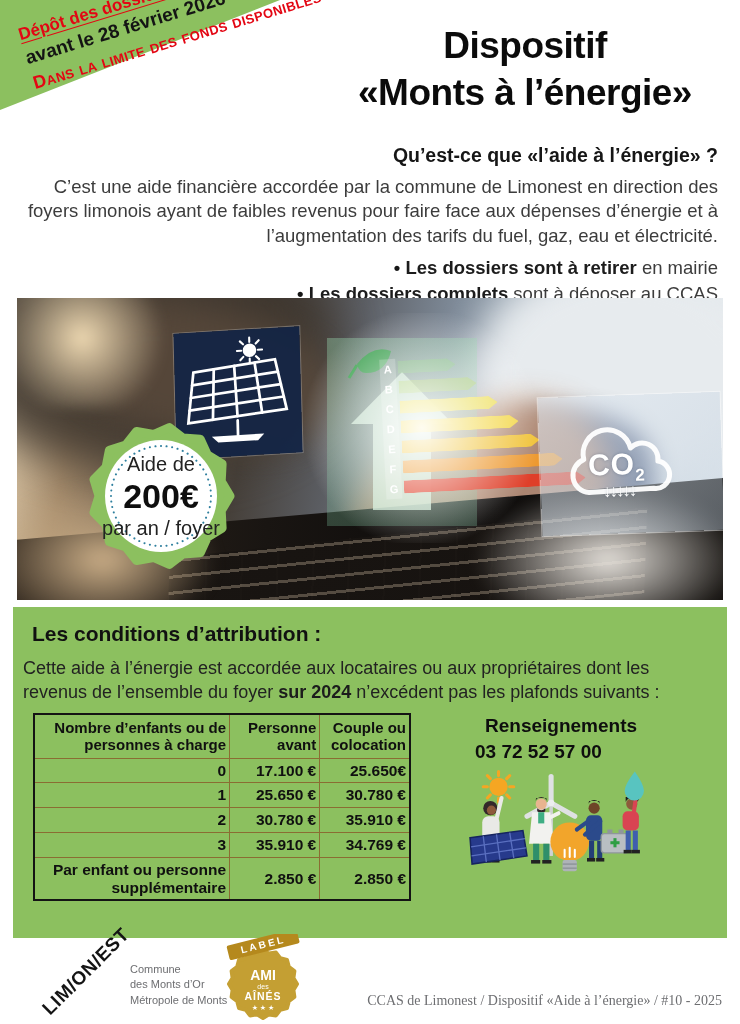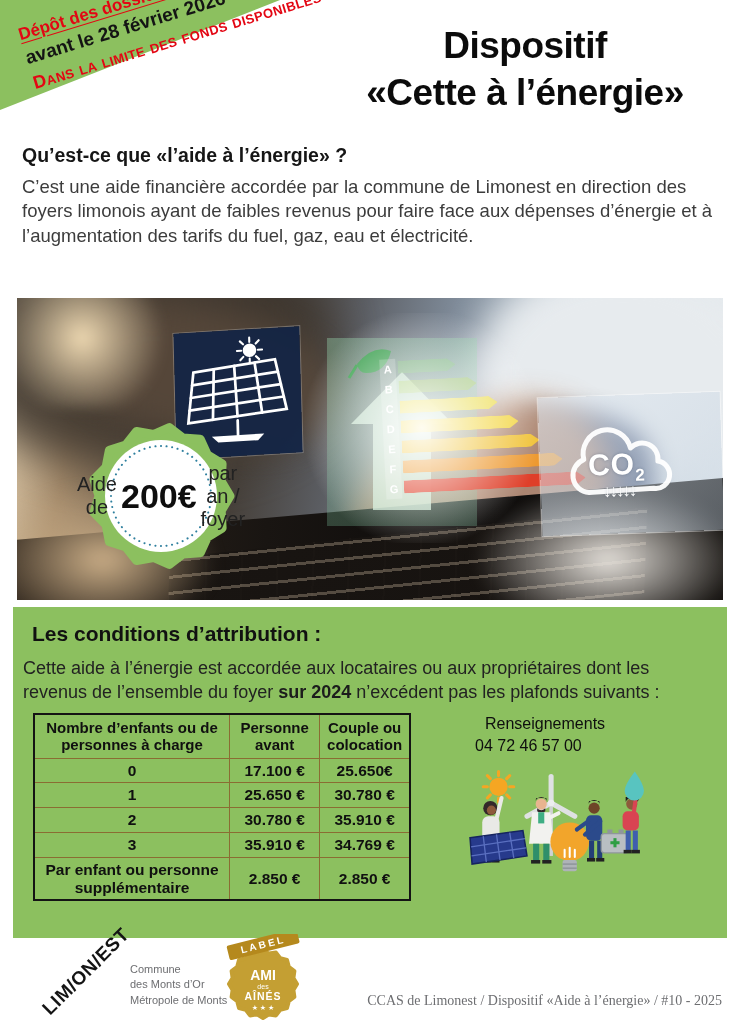--- a/index.html
+++ b/index.html
@@ -11,21 +11,21 @@
   .ribbon{position:absolute;top:26px;left:16px;transform:rotate(-17deg);transform-origin:0 0;white-space:nowrap;}
   .ribbon .l1{color:var(--red);font-size:17px;font-weight:700;text-decoration:underline;text-underline-offset:3px;}
   .ribbon .l2{color:#141414;font-size:19px;font-weight:800;margin-top:3px;}
   .ribbon .l3{color:var(--red);font-size:18px;font-weight:800;font-variant:small-caps;letter-spacing:.4px;margin-top:5px;}
 
   
   .title{position:absolute;top:22px;left:320px;width:410px;text-align:center;color:#0b0b0b;
          font-weight:800;font-size:37px;line-height:1.28;letter-spacing:-.5px;}
 
   
-  .intro{position:absolute;left:22px;top:144px;width:702px;color:#3c3c3c;}
+  .intro{position:absolute;left:16px;top:144px;width:702px;color:#3c3c3c;text-align:right;}
   .intro .question{font-size:19.5px;font-weight:700;color:#161616;margin-bottom:8px;}
   .intro .para{font-size:18.5px;line-height:1.32;}
   .intro ul{margin:7px 0 0 0;padding:0;}
   .intro li{list-style:none;font-size:18.5px;line-height:1.42;}
   .intro li::before{content:"• ";font-weight:700;color:#161616;}
   .b{font-weight:700;color:#1c1c1c;}
 
   
   .photo{position:absolute;left:17px;top:298px;width:706px;height:302px;overflow:hidden;
          background:linear-gradient(100deg,#e5d2b2 0%,#a78d6d 10%,#6e5e4c 20%,#46403a 33%,
@@ -76,35 +76,35 @@
          background:linear-gradient(135deg,rgba(226,234,242,.60),rgba(186,202,218,.42));
          box-shadow:0 0 0 1px rgba(255,255,255,.45);}
   .co2-text{position:absolute;left:48px;top:52px;color:#fff;font-weight:700;font-size:30px;letter-spacing:1px;
          text-shadow:0 0 3px rgba(40,60,90,.35);}
   .co2-text sub{font-size:17px;}
   .co2-arrows{position:absolute;left:62px;top:86px;color:#fff;font-weight:700;font-size:17px;letter-spacing:-2px;
          text-shadow:0 0 3px rgba(40,60,90,.35);}
 
   
   .badge{position:absolute;left:83px;top:418px;width:156px;height:156px;}
-  .badge .txt{position:absolute;left:0;top:0;width:156px;height:156px;display:flex;flex-direction:row;
+  .badge .txt{position:absolute;left:0;top:0;width:156px;height:156px;display:flex;flex-direction:column;
         justify-content:center;align-items:center;text-align:center;}
   .badge .t1,.badge .t3{font-size:20px;color:#222;}
   .badge .t2{font-size:34px;font-weight:800;color:#0e0e0e;margin:1px 4px;}
 
   
   .conditions{position:absolute;left:13px;top:607px;width:714px;height:331px;background:var(--green);color:#1d1d1d;}
   .conditions .head{position:absolute;left:19px;top:15px;font-size:21px;font-weight:700;color:#111;}
   .conditions .ctext{position:absolute;left:10px;top:50px;width:692px;font-size:18px;line-height:1.32;color:#222;}
   .ctable{position:absolute;left:20px;top:106px;width:378px;border-collapse:collapse;border:2.5px solid #141414;}
-  .ctable th,.ctable td{border:1.6px solid #8a6d33;text-align:center;color:#101010;margin-top:26px;}
+  .ctable th,.ctable td{border:1.6px solid #8a6d33;text-align:right;color:#101010;margin-top:26px;}
   .ctable th{font-size:15px;font-weight:700;line-height:1.15;padding:4px 3px;}
   .ctable td{font-size:15.5px;font-weight:700;line-height:1.15;padding:3px 3px;}
   .ctable col.c1{width:52%;} .ctable col.c2{width:24%;} .ctable col.c3{width:24%;}
-  .contact{position:absolute;left:462px;top:106px;font-size:16px;font-weight:400;color:#0e0e0e;line-height:1.35;}
+  .contact{position:absolute;left:462px;top:106px;font-size:19px;font-weight:700;color:#0e0e0e;line-height:1.35;}
   .contact .lbl{padding-left:10px;}
   .illu{position:absolute;left:455px;top:163px;}
 
   
   .logo-wrap{position:absolute;left:30px;top:942px;width:110px;height:78px;}
   .logo-wrap span{position:absolute;left:8px;top:62px;transform:rotate(-45deg);transform-origin:0 0;
         font-size:19px;font-weight:800;letter-spacing:.5px;color:#141414;white-space:nowrap;}
   .commune{position:absolute;left:130px;top:962px;font-size:11px;line-height:1.4;color:#6d6e71;}
   .commune span{display:block;}
   .gold-badge{position:absolute;left:221px;top:934px;width:84px;height:88px;}
@@ -118,26 +118,30 @@
 
 <div class="corner"></div>
 <div class="ribbon">
   <div class="l1">Dépôt des dossiers</div>
   <div class="l2">avant le 28 février 2026</div>
   <div class="l3">Dans la limite des fonds disponibles</div>
 </div>
 
 <div class="title">
   <div>Dispositif</div>
-  <div>«Cette à l’énergie»</div>
+  <div>«Monts à l’énergie»</div>
 </div>
 
 <div class="intro">
   <div class="question">Qu’est-ce que «l’aide à l’énergie» ?</div>
   <div class="para">C’est une aide financière accordée par la commune de Limonest en direction des foyers limonois ayant de faibles revenus pour faire face aux dépenses d’énergie et à l’augmentation des tarifs du fuel, gaz, eau et électricité.</div>
+  <ul>
+    <li><span class="b">Les dossiers sont à retirer</span><span> en mairie</span></li>
+    <li><span class="b">Les dossiers complets</span><span> sont à déposer au CCAS</span></li>
+  </ul>
 </div>
 
 <div class="photo">
   <div class="person-blur"></div>
   <div class="arm-blur"></div>
   <div class="tl-glow"></div>
   <div class="sleeve"></div>
   <div class="watch"></div>
   <div class="hand"></div>
   <div class="laptop"></div>
@@ -267,21 +271,21 @@
       <tr>
           <td>Par enfant ou personne supplémentaire</td>
           <td>2.850 €</td>
           <td>2.850 €</td>
         </tr>
     </tbody>
   </table>
 
   <div class="contact">
     <div class="lbl">Renseignements</div>
-    <div>04 72 46 57 00</div>
+    <div>03 72 52 57 00</div>
   </div>
 
   <svg class="illu" width="178" height="118" viewBox="0 0 175 115">
 
     <g stroke="#f5a623" stroke-width="3" stroke-linecap="round">
       <circle cx="30" cy="16" r="9" fill="#f5a623" stroke="none"></circle>
       <line x1="30" y1="1" x2="30" y2="5"></line>
         <line x1="30" y1="27" x2="30" y2="31"></line>
       <line x1="15" y1="16" x2="19" y2="16"></line>
         <line x1="41" y1="16" x2="45" y2="16"></line>

